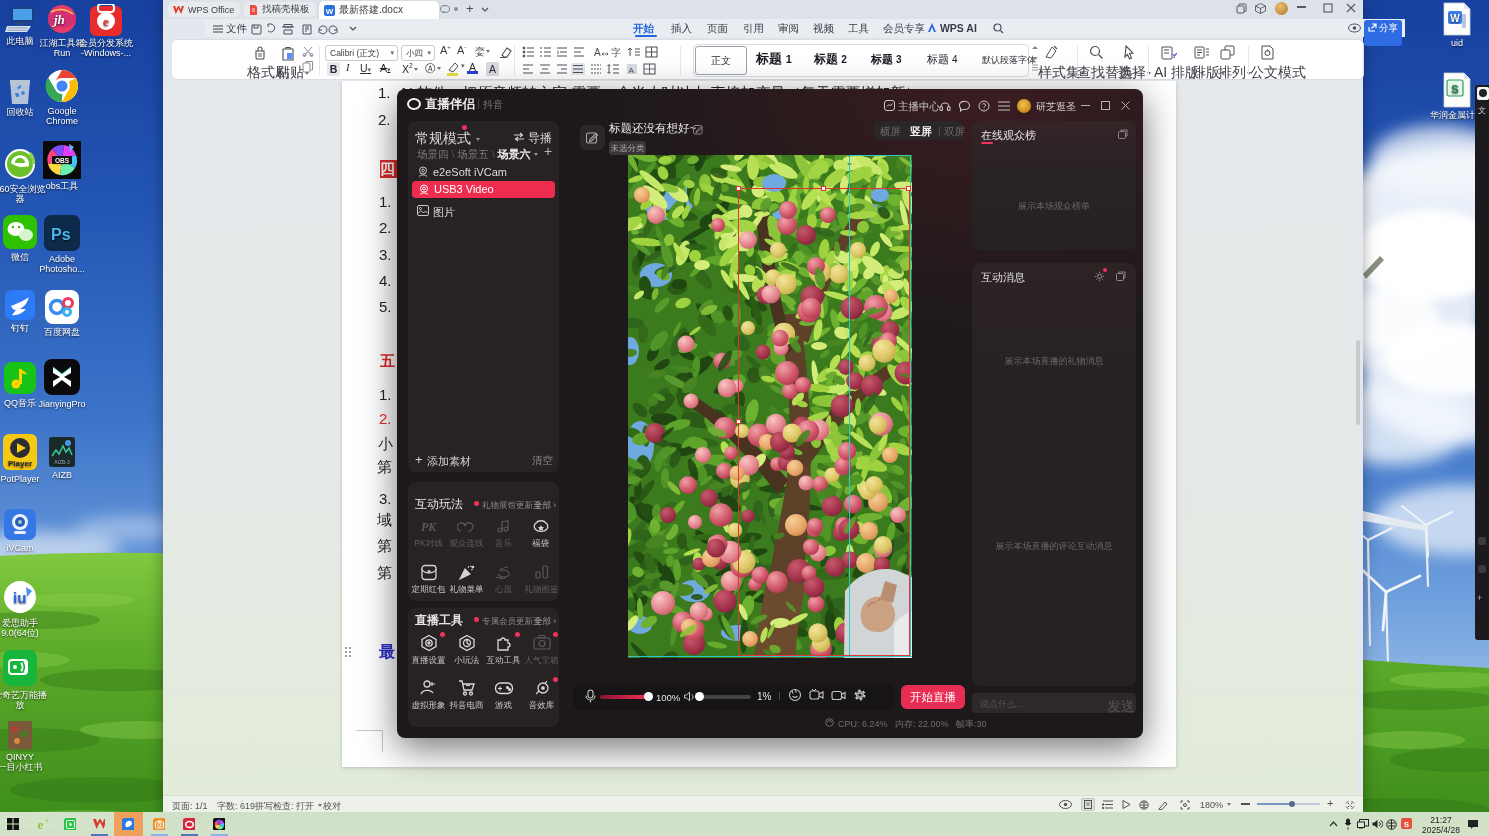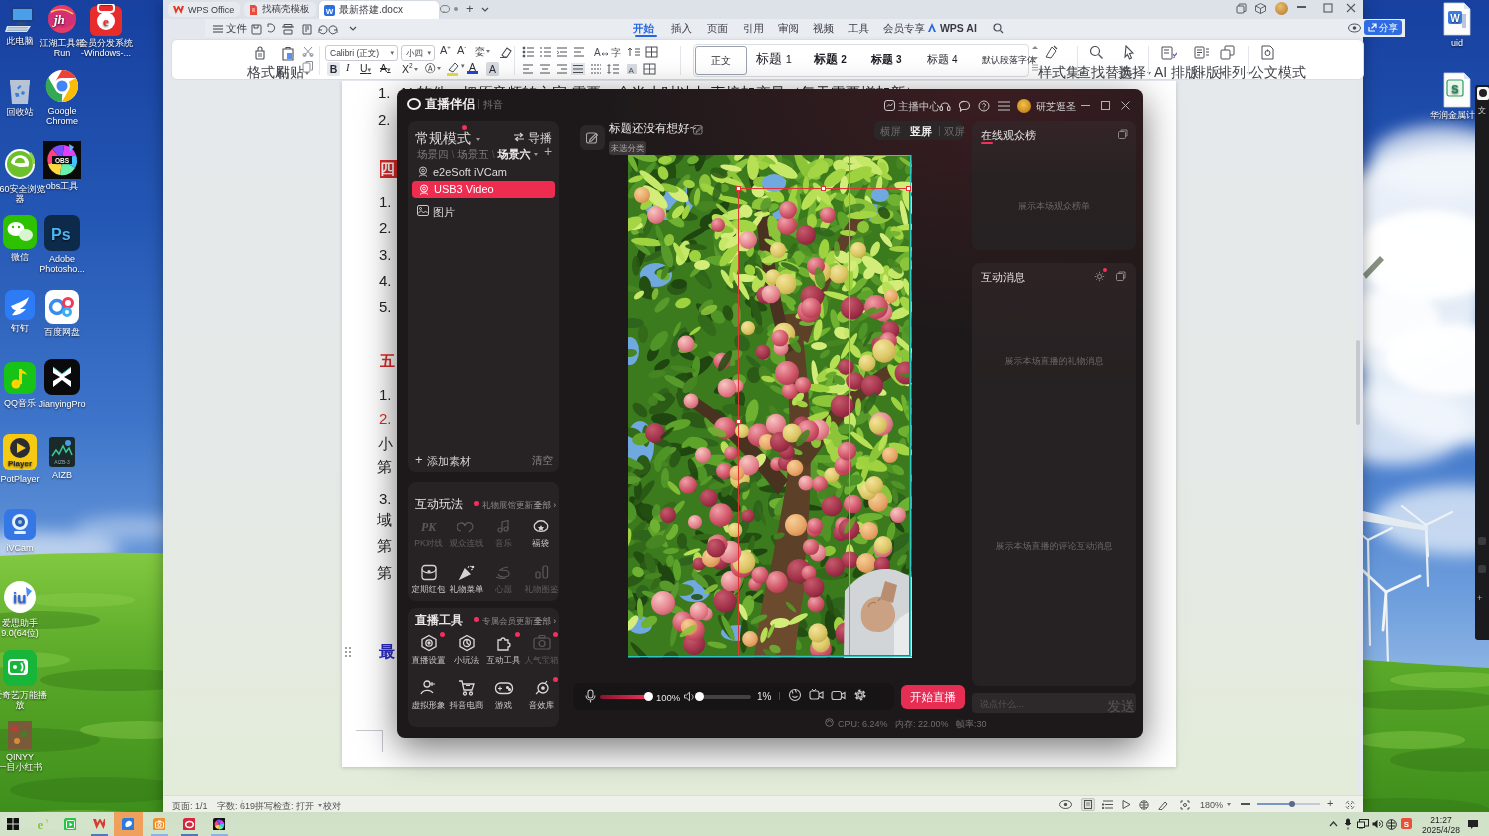--- a/index.html
+++ b/index.html
@@ -389,21 +389,21 @@
           <path d="M5,0 L9,9 L7,9 L5,4 L3,9 L1,9 Z" fill="#2567e0"></path>
         </svg> <b>WPS AI</b></div>
     <svg class="abs" style="left:788px;top:4px" width="11" height="11">
         <circle cx="4.5" cy="4.5" r="3.5" fill="none" stroke="#4a4e56" stroke-width="1.2"></circle>
         <path d="M7.5,7.5 L10,10" stroke="#4a4e56" stroke-width="1.2"></path>
       </svg>
     <svg class="abs" style="left:1143px;top:4px" width="13" height="10">
         <ellipse cx="6.5" cy="5" rx="6" ry="4" fill="none" stroke="#4a4e56" stroke-width="1"></ellipse>
         <circle cx="6.5" cy="5" r="1.8" fill="#4a4e56"></circle>
       </svg>
-    <div class="abs" style="left:1159px;top:1px;width:38px;height:15px;background:#2f6ce3;border-radius:3px;color:#fff;font-size:9.5px;line-height:15px"><svg style="position:absolute;left:4px;top:3px" width="9" height="9" fill="none" stroke="#fff" stroke-width="1.2">
+    <div class="abs" style="left:1159px;top:1px;width:38px;height:26px;background:#2f6ce3;border-radius:3px;color:#fff;font-size:9.5px;line-height:15px"><svg style="position:absolute;left:4px;top:3px" width="9" height="9" fill="none" stroke="#fff" stroke-width="1.2">
           <path d="M1,4 V8 H7 M4,1 H8 V5 M8,1 L3.5,5.5"></path>
         </svg><span style="margin-left:15px">分享</span></div>
   </div>
   <div id="ribbon">
 
     <svg class="abs" style="left:80px;top:5px" width="16" height="16" fill="none" stroke="#4a4e56" stroke-width="1.1">
         <path d="M4,6 h8 v7 a1,1 0 0 1 -1,1 h-6 a1,1 0 0 1 -1,-1 Z"></path>
         <path d="M6,6 V4 a2,2 0 0 1 4,0 v2"></path>
         <path d="M6,9 h4 M6,11 h4" stroke-width="0.9"></path>
       </svg>
@@ -507,21 +507,21 @@
         </g>
       <g transform="translate(121,0)">
           <rect x="1" y="1" width="11" height="10"></rect>
           <path d="M1,6 h11 M6.5,1 v10" stroke-width="0.8"></path>
         </g>
     </svg>
     <div class="rdiv" style="left:508px"></div>
 
     <div class="abs" style="left:521px;top:4px;width:336px;height:33px;border:1px solid #dadee3;border-radius:4px"></div>
     <div class="abs" style="left:523px;top:6px;width:52px;height:29px;border:1.5px solid #9aa2ae;border-radius:3px;background:#fff;font-size:10px;color:#2a2a32;text-align:center;line-height:28px">正文</div>
-    <div class="abs" style="left:584px;top:10px;font-size:13px;font-weight:normal;color:#1a1a22">标题 <span style="font-size:11px">1</span></div>
+    <div class="abs" style="left:584px;top:10px;font-size:13px;font-weight:bold;color:#1a1a22">标题 <span style="font-size:11px">1</span></div>
     <div class="abs" style="left:642px;top:11px;font-size:12px;font-weight:bold;color:#1a1a22">标题 <span style="font-size:10px">2</span></div>
     <div class="abs" style="left:699px;top:12px;font-size:11px;font-weight:bold;color:#1a1a22">标题 <span style="font-size:10px">3</span></div>
     <div class="abs" style="left:755px;top:12px;font-size:11px;font-weight:normal;color:#1a1a22">标题 <span style="font-size:10px">4</span></div>
     <div class="abs" style="left:810px;top:14px;font-size:9px;color:#2a2a32">默认段落字体</div>
     <svg class="abs" style="left:859px;top:5px" width="8" height="26">
         <path d="M1,4 L4,1 L7,4 Z" fill="#888"></path>
         <path d="M1,12 L4,15 L7,12 Z" fill="#888"></path>
         <path d="M1,20 h6 M1,22.5 h6 M1,25 h6" stroke="#888" stroke-width="0.8"></path>
       </svg>
 

